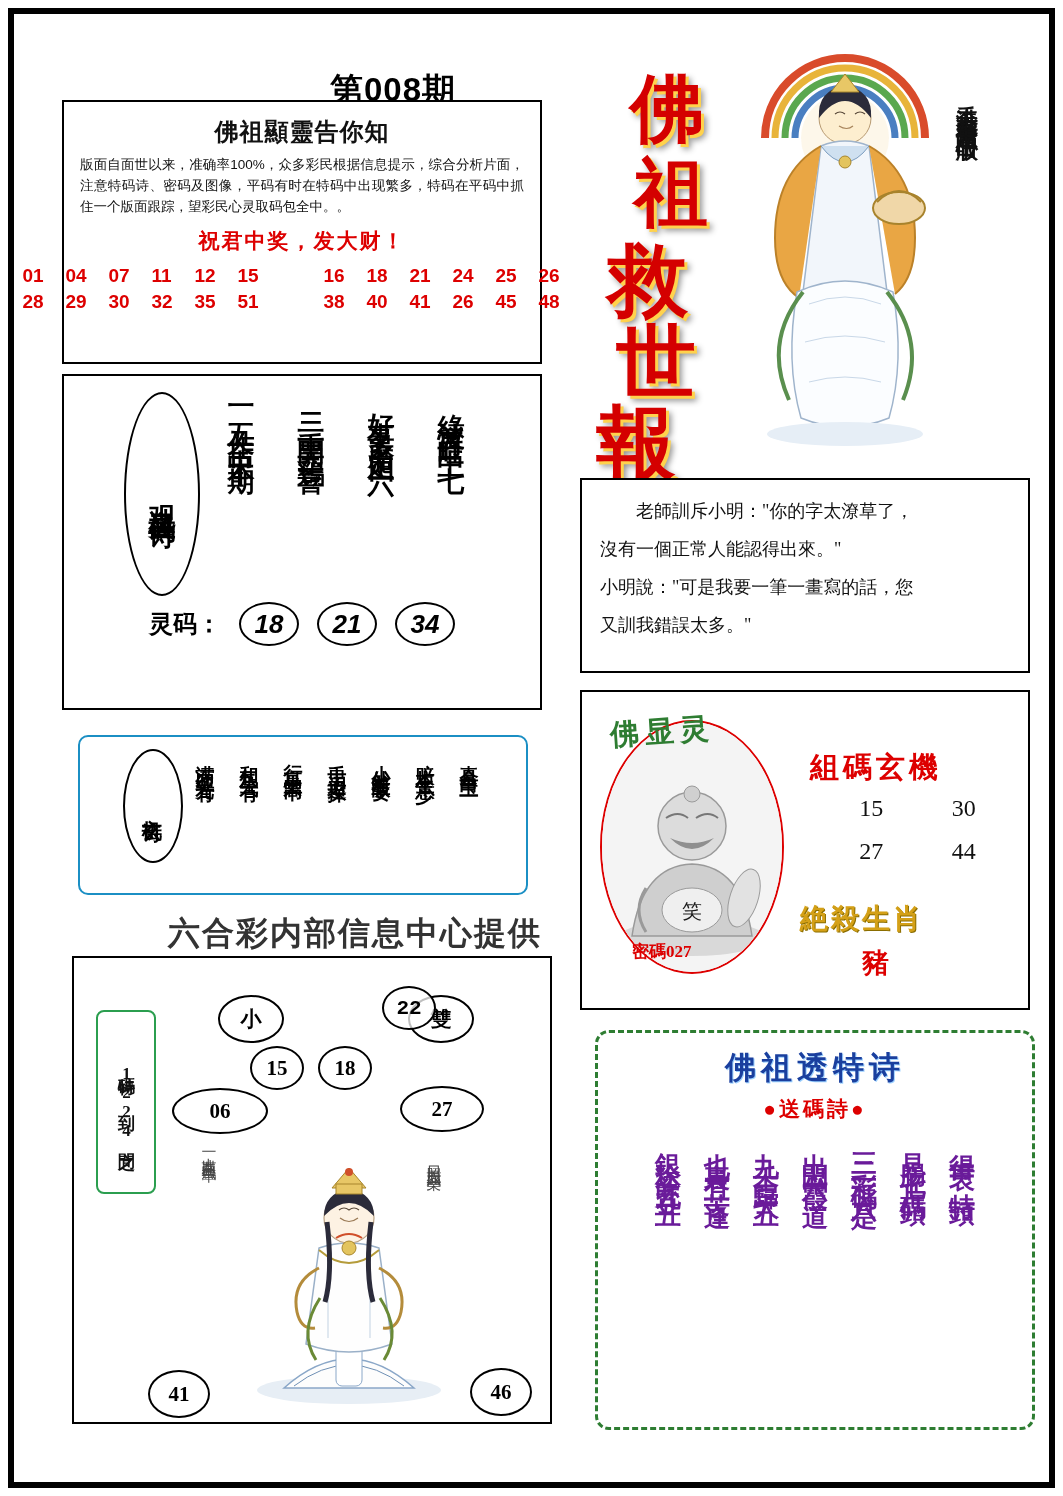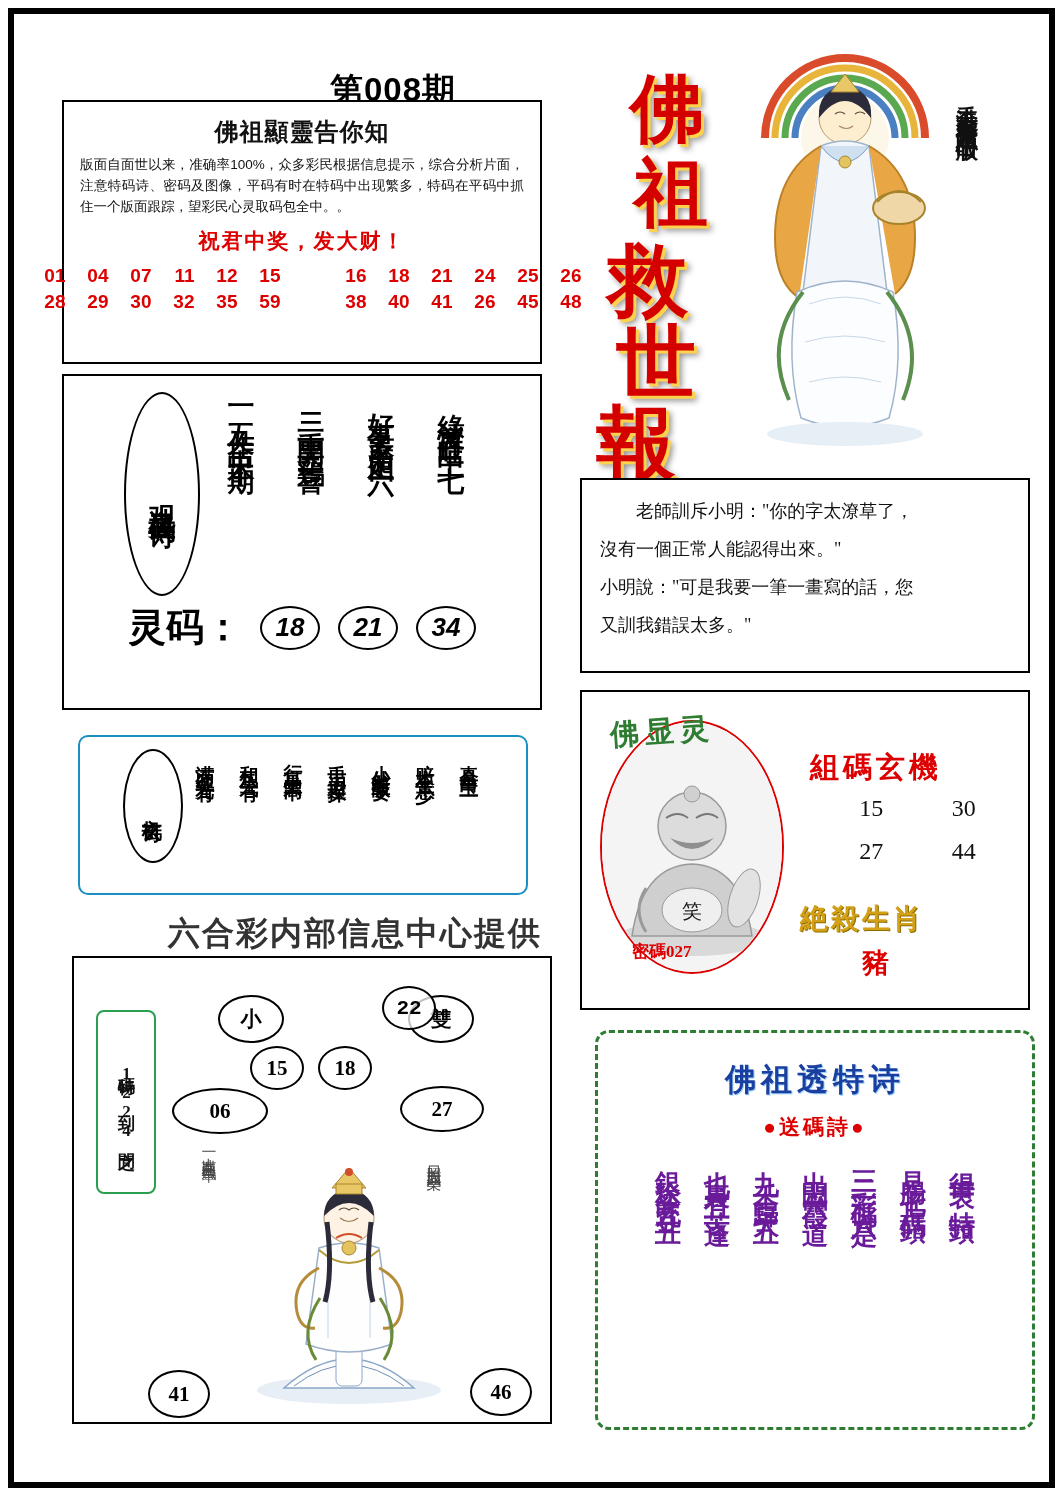--- a/index.html
+++ b/index.html
@@ -9,30 +9,30 @@
   
   .issue-title{position:absolute;left:330px;top:68px;font-size:33px;font-weight:bold;color:#000;letter-spacing:1px;}
   .box1{position:absolute;left:62px;top:100px;width:480px;height:264px;border:2px solid #000;box-sizing:border-box;background:#fff;}
   .box1 h2{margin:0;padding:14px 0 6px 0;text-align:center;font-size:24px;font-weight:bold;color:#111;letter-spacing:1px;}
   .box1 p{margin:0;padding:0 16px;font-size:13.5px;line-height:21px;color:#111;text-align:justify;}
   .wish{text-align:center;color:#d00;font-size:21px;font-weight:bold;margin-top:10px;letter-spacing:2px;}
   .help{text-align:center;color:#0a3fbf;font-size:22px;font-weight:bold;margin-top:8px;letter-spacing:3px;}
   .numgrid{display:flex;justify-content:center;margin-top:8px;}
   .numcol{display:flex;flex-direction:column;}
   .numrow{display:flex;}
-  .numrow span{display:inline-block;width:43px;text-align:right;color:#d00;font-size:19px;font-weight:bold;line-height:26px;}
+  .numrow span{display:inline-block;width:43px;text-align:left;color:#d00;font-size:19px;font-weight:bold;line-height:26px;}
   .gap{width:22px;}
 
   .box2{position:absolute;left:62px;top:374px;width:480px;height:336px;border:2px solid #000;box-sizing:border-box;background:#fff;}
   .poem-cols{display:flex;flex-direction:row-reverse;justify-content:center;align-items:flex-start;padding-top:16px;gap:0px;}
   .oval{width:72px;height:200px;border:2px solid #000;border-radius:50%;display:flex;align-items:center;justify-content:center;margin:0 6px;}
   .oval .vtext{writing-mode:vertical-rl;text-orientation:upright;font-size:27px;font-weight:bold;letter-spacing:4px;font-family:"Liberation Serif",serif;}
   .vcol{writing-mode:vertical-rl;text-orientation:upright;font-size:27px;font-weight:bold;letter-spacing:9px;margin:0 17px;font-family:"Liberation Serif",serif;}
   .lingma{display:flex;align-items:center;justify-content:center;margin-top:6px;}
-  .lingma .lbl{font-size:38px;font-weight:bold;font-family:"Liberation Serif",serif;}
+  .lingma .lbl{font-size:24px;font-weight:bold;font-family:"Liberation Serif",serif;}
   .circ{width:56px;height:40px;border:2px solid #000;border-radius:50%;display:flex;align-items:center;justify-content:center;font-size:26px;font-style:italic;font-weight:bold;margin-left:18px;}
 
   .box3{position:absolute;left:78px;top:735px;width:450px;height:160px;border:2px solid #1b8fc4;border-radius:10px 10px 10px 10px;box-sizing:border-box;background:#fff;}
   .box3 .inner{display:flex;flex-direction:row-reverse;justify-content:center;padding-top:12px;}
   .xuan-oval{width:56px;height:110px;border:2px solid #000;border-radius:50%;display:flex;align-items:center;justify-content:center;margin-left:8px;}
   .xuan-oval .vtext{writing-mode:vertical-rl;text-orientation:upright;font-size:20px;font-weight:bold;font-family:"Liberation Serif",serif;letter-spacing:2px;}
   .xcol{writing-mode:vertical-rl;text-orientation:upright;font-size:19px;font-weight:bold;letter-spacing:5px;margin:0 9px;font-family:"Liberation Serif",serif;}
 
   .provide{position:absolute;left:62px;top:912px;width:480px;text-align:right;font-size:32px;font-weight:bold;color:#333;letter-spacing:2px;font-family:"Liberation Serif",serif;}
   .box4{position:absolute;left:72px;top:956px;width:480px;height:468px;border:2px solid #000;box-sizing:border-box;background:#fff;overflow:hidden;}
@@ -63,21 +63,21 @@
   .fo-xian{position:absolute;left:610px;top:712px;font-size:29px;font-weight:bold;color:#2e7d32;letter-spacing:6px;font-family:"Liberation Serif",serif;transform:rotate(-4deg);}
   .buddha-oval{position:absolute;left:600px;top:720px;width:180px;height:250px;border:2px solid #d00;border-radius:50%;overflow:hidden;background:#fff;}
   .mima{position:absolute;left:632px;top:940px;font-size:17px;color:#d00;font-weight:bold;font-family:"Liberation Serif",serif;}
   .zuma{position:absolute;left:810px;top:748px;font-size:29px;font-weight:bold;color:#d00;letter-spacing:4px;font-family:"Liberation Serif",serif;}
   .zuma-nums{position:absolute;left:825px;top:795px;width:185px;font-size:24px;color:#111;font-family:"Liberation Serif",serif;}
   .zuma-nums div{display:flex;justify-content:space-around;margin-bottom:16px;}
   .jue{position:absolute;left:800px;top:900px;font-size:28px;font-weight:bold;color:#d4a017;letter-spacing:3px;font-family:"Liberation Serif",serif;text-shadow:1px 1px 0 #8a6d00;}
   .jue-ani{position:absolute;left:862px;top:945px;font-size:27px;font-weight:bold;color:#d00;font-family:"Liberation Serif",serif;}
 
   .box7{position:absolute;left:595px;top:1030px;width:440px;height:400px;border:3px dashed #2e7d32;border-radius:14px;box-sizing:border-box;background:#fff;}
-  .box7 h3{margin:12px;padding-top:14px;text-align:center;font-size:31px;font-weight:bold;color:#1a3f9e;letter-spacing:5px;font-family:"Liberation Serif",serif;text-shadow:1px 1px 0 #9bd0ff;}
+  .box7 h3{margin:0;padding-top:14px;text-align:center;font-size:31px;font-weight:bold;color:#1a3f9e;letter-spacing:5px;font-family:"Liberation Serif",serif;text-shadow:1px 1px 0 #9bd0ff;}
   .sub{text-align:center;font-size:21px;font-weight:bold;color:#d00;margin-top:6px;letter-spacing:3px;font-family:"Liberation Serif",serif;}
   .poem7{display:flex;flex-direction:row-reverse;justify-content:center;margin-top:10px;}
   .p7col{writing-mode:vertical-rl;text-orientation:upright;font-size:26px;font-weight:bold;color:#6a1b9a;letter-spacing:10px;margin:0 7px;font-family:"Liberation Serif",serif;}
 </style>
 </head>
 <body>
 
 <div class="page">
   <div class="frame"></div>
 
@@ -103,21 +103,21 @@
           <span>24</span>
           <span>25</span>
           <span>26</span>
         </div>
         <div class="numrow">
           <span>28</span>
           <span>29</span>
           <span>30</span>
           <span>32</span>
           <span>35</span>
-          <span>59</span>
+          <span>51</span>
           <span class="gap"></span>
           <span>38</span>
           <span>40</span>
           <span>41</span>
           <span>26</span>
           <span>45</span>
           <span>48</span>
         </div>
       </div>
     </div>

